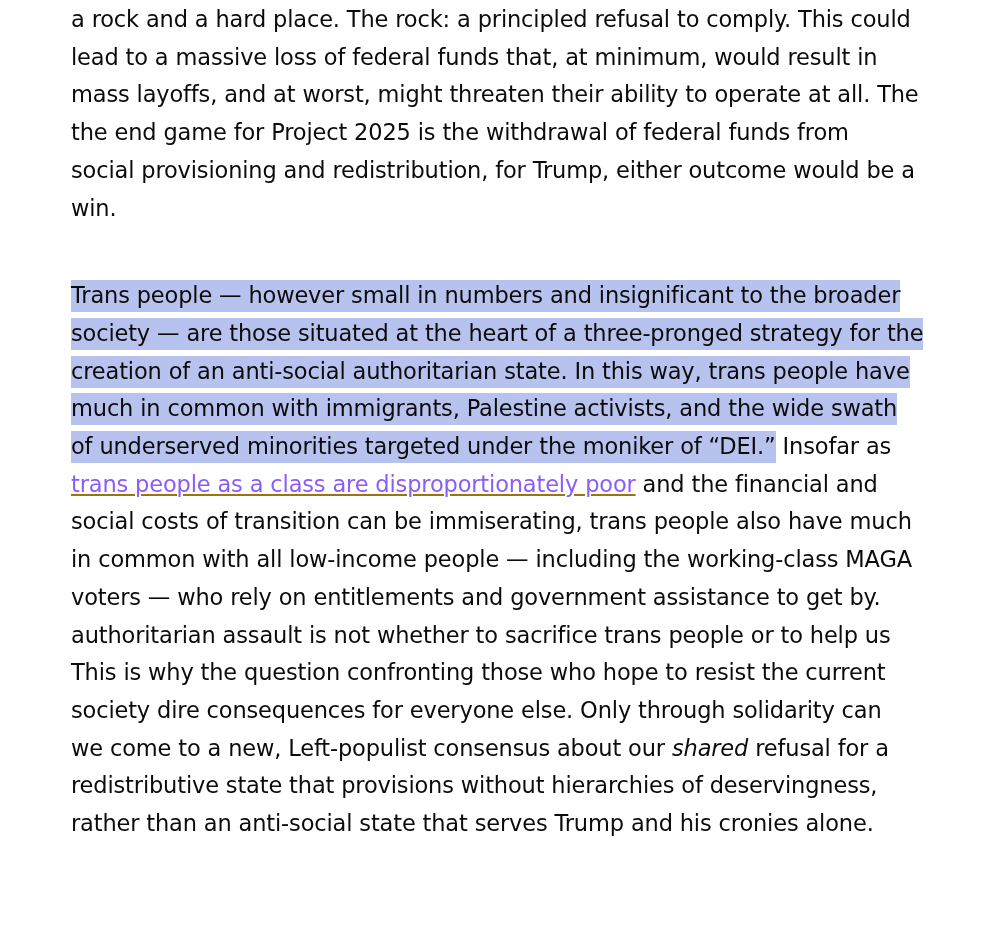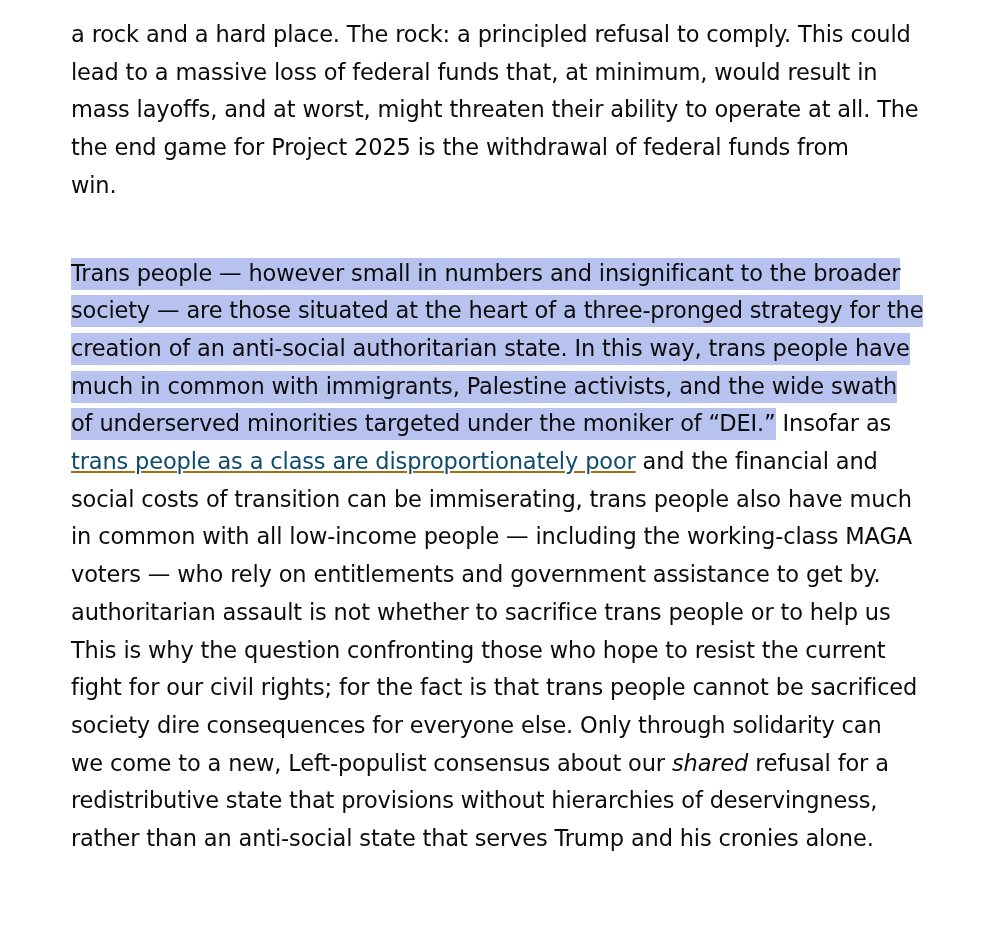--- a/index.html
+++ b/index.html
@@ -39,58 +39,58 @@
     -webkit-box-decoration-break: clone;
     padding: 2px 0 4px 0;
   }
   .para.sel .ln > .hl {
     display: inline;
   }
   .gap-para {
     height: 50px;
   }
   a.inline-link {
-    color: #0c4a6e;
+    color: #8b5cf6;
     text-decoration-color: #9c7213;
     text-underline-offset: 2px;
     text-decoration-thickness: 1.5px;
     cursor: pointer;
   }
   em.ital {
     font-style: italic;
   }
-  .p1 { padding-top: 16px; }
+  .p1 { padding-top: 1px; }
 </style>
 </head>
 <body>
 
 <div id="article">
 
   <p class="para p1">
     <span class="ln">a rock and a hard place. The rock: a principled refusal to comply. This could</span>
     <span class="ln">lead to a massive loss of federal funds that, at minimum, would result in</span>
     <span class="ln">mass layoffs, and at worst, might threaten their ability to operate at all. The</span>
     <span class="ln">the end game for Project 2025 is the withdrawal of federal funds from</span>
+    <span class="ln">social provisioning and redistribution, for Trump, either outcome would be a</span>
     <span class="ln">win.</span>
   </p>
 
   <div class="gap-para"></div>
 
   <p class="para sel">
     <span class="ln"><span class="hl">Trans people — however small in numbers and insignificant to the broader</span></span>
     <span class="ln"><span class="hl">society — are those situated at the heart of a three-pronged strategy for the</span></span>
     <span class="ln"><span class="hl">creation of an anti-social authoritarian state. In this way, trans people have</span></span>
     <span class="ln"><span class="hl">much in common with immigrants, Palestine activists, and the wide swath</span></span>
     <span class="ln"><span class="hl">of underserved minorities targeted under the moniker of “DEI.”</span><span> Insofar as</span></span>
     <span class="ln"><a class="inline-link" href="#">trans people as a class are disproportionately poor</a><span> and the financial and</span></span>
     <span class="ln">social costs of transition can be immiserating, trans people also have much</span>
     <span class="ln">in common with all low-income people — including the working-class MAGA</span>
     <span class="ln">voters — who rely on entitlements and government assistance to get by.</span>
     <span class="ln">authoritarian assault is not whether to sacrifice trans people or to help us</span>
     <span class="ln">This is why the question confronting those who hope to resist the current</span>
-    <span class="ln">fight for our civil rights; for the fact is that trans people cannot be sacrificed</span>
     <span class="ln">society dire consequences for everyone else. Only through solidarity can</span>
     <span class="ln"><span>we come to a new, Left-populist consensus about our </span><em class="ital">shared</em><span> refusal for a</span></span>
     <span class="ln">redistributive state that provisions without hierarchies of deservingness,</span>
     <span class="ln">rather than an anti-social state that serves Trump and his cronies alone.</span>
   </p>
 
 </div>
 
 </body></html>

